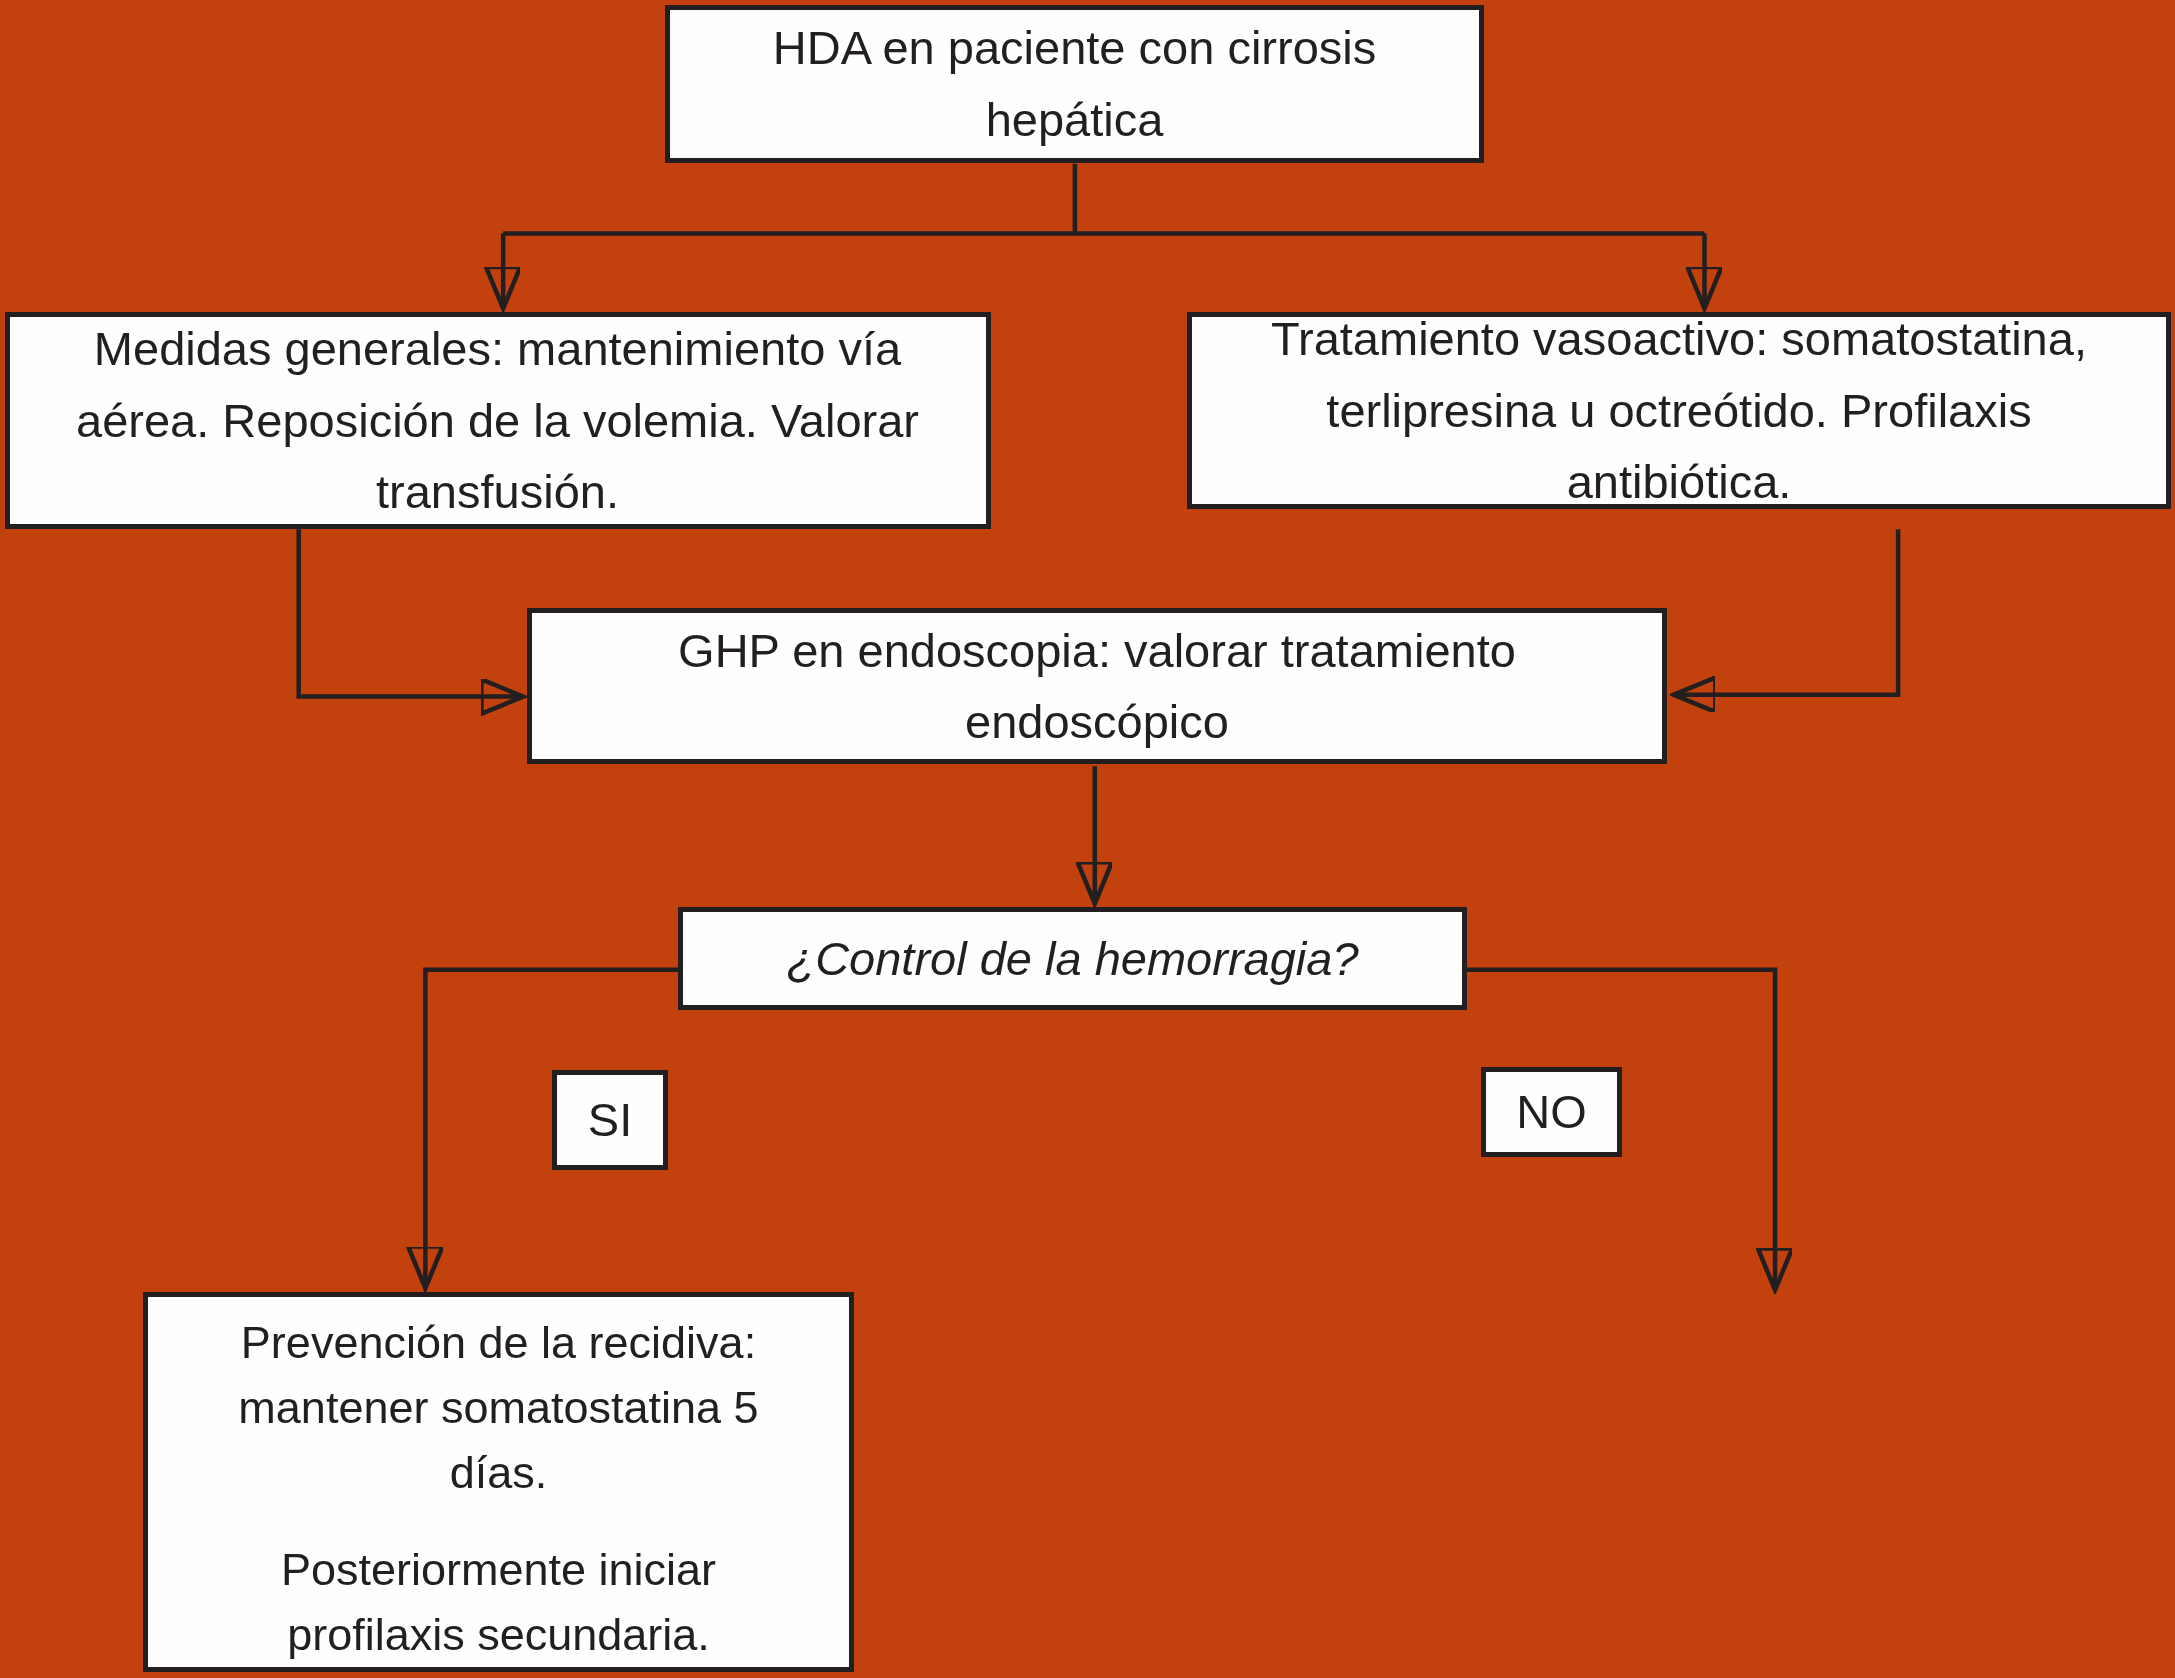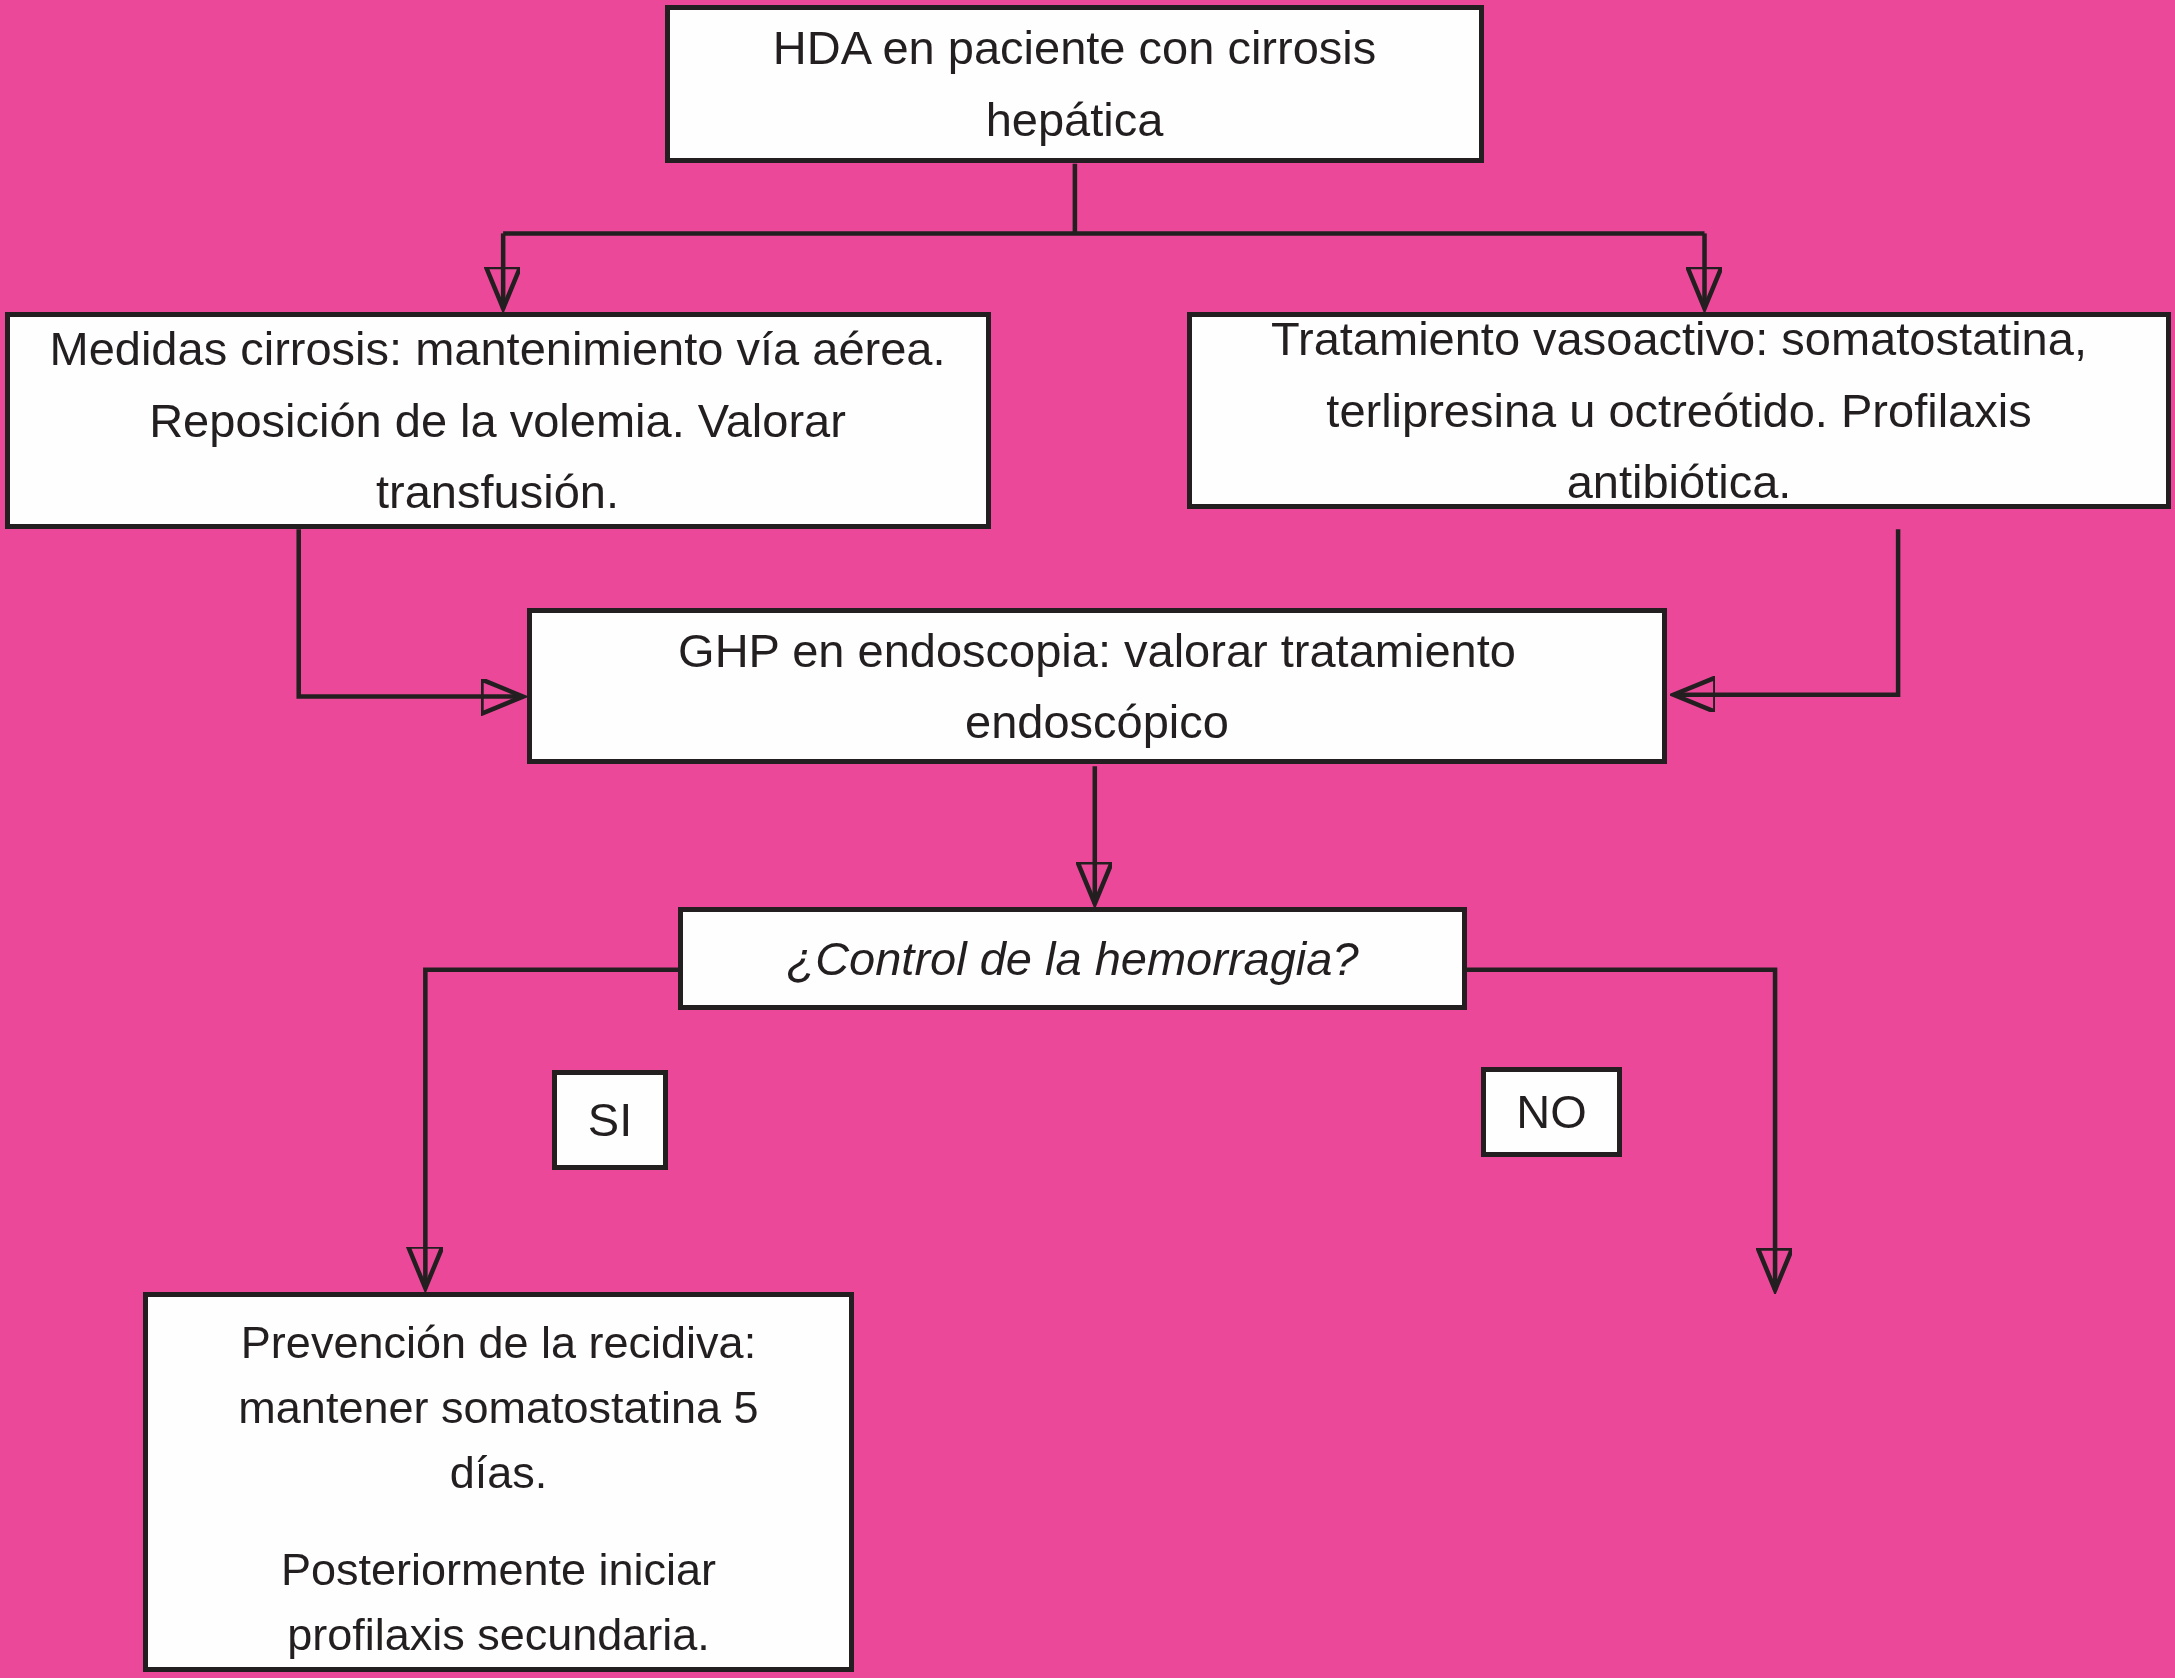--- a/index.html
+++ b/index.html
@@ -4,21 +4,21 @@
 <style>
   html, body {
     margin: 0;
     padding: 0;
     background: #ffffff;
   }
   .canvas {
     position: relative;
     width: 2176px;
     height: 1679px;
-    background: #ec4899;
+    background: #c2410c;
     font-family: "Liberation Sans", sans-serif;
     color: #231f20;
     overflow: hidden;
   }
   .edges {
     position: absolute;
     left: 0; top: 0;
     width: 2176px;
     height: 1679px;
   }
@@ -79,21 +79,21 @@
     <path d="M752,1072 L470,1072 L470,1424" marker-end="url(#arrow)"></path>
 
     <path d="M1620,1072 L1962,1072 L1962,1426" marker-end="url(#arrow)"></path>
   </svg>
 
   <div class="node node-start pad">
     <p>HDA en paciente con cirrosis hepática</p>
   </div>
 
   <div class="node node-measures pad">
-    <p>Medidas cirrosis: mantenimiento vía aérea. Reposición de la volemia. Valorar transfusión.</p>
+    <p>Medidas generales: mantenimiento vía aérea. Reposición de la volemia. Valorar transfusión.</p>
   </div>
 
   <div class="node node-vasoactive pad">
     <p>Tratamiento vasoactivo: somatostatina, terlipresina u octreótido. Profilaxis antibiótica.</p>
   </div>
 
   <div class="node node-endoscopy pad">
     <p>GHP en endoscopia:  valorar  tratamiento endoscópico</p>
   </div>
 

